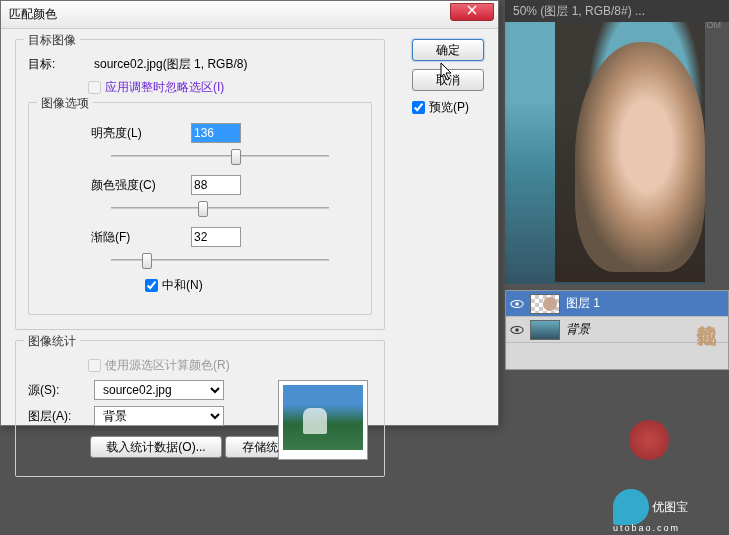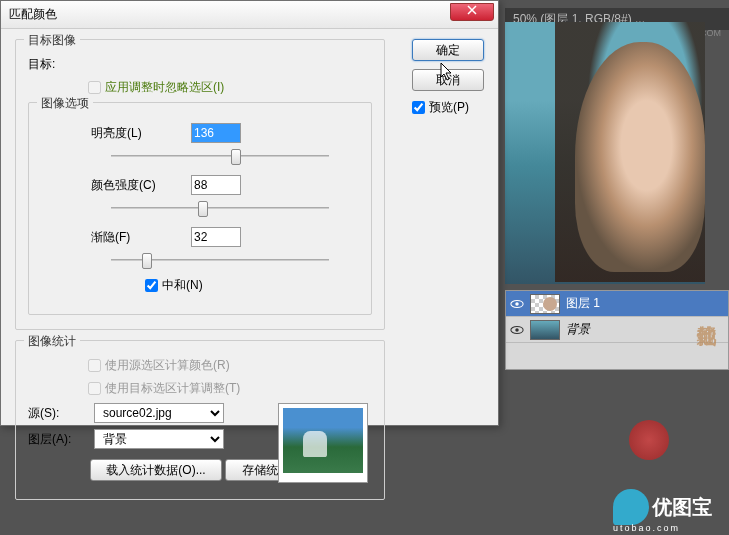--- a/index.html
+++ b/index.html
@@ -38,39 +38,39 @@
 .wide-btn { width: 132px; height: 22px; margin: 4px 0; background: linear-gradient(#fff,#e0e0e0); border: 1px solid #888; border-radius: 3px; cursor: pointer; }
 
 .thumb-preview { position: absolute; right: 16px; bottom: 16px; width: 90px; height: 80px; background: #fff; border: 1px solid #999; padding: 4px; }
 .thumb-img { width: 100%; height: 65px; background: linear-gradient(#4a90d0 30%, #2a6a3a 60%, #3a7a4a); position: relative; }
 .thumb-img::after { content:""; position:absolute; left: 25%; top: 35%; width: 30%; height: 40%; background: rgba(255,255,255,0.7); border-radius: 30% 30% 10% 10%; }
 
 .stats-area { position: relative; }
 .stats-btns { margin-left: 62px; }
 
 
-.doc-tab { position: absolute; left: 505px; top: 8px; right: 0; height: 22px; background: #3a3a3a; color: #bbb; padding: 3px 8px; font-size: 11px; }
+.doc-tab { position: absolute; left: 505px; top: 0; right: 0; height: 22px; background: #3a3a3a; color: #bbb; padding: 3px 8px; font-size: 11px; }
 .doc-canvas { position: absolute; left: 505px; top: 22px; width: 200px; height: 262px; background: linear-gradient(#6ab 30%, #489 55%, #356); overflow: hidden; }
 .doc-canvas .face { position: absolute; right: 0; top: 20px; width: 130px; height: 230px; background: radial-gradient(ellipse at 55% 45%, #e8c8b0 25%, #b89070 45%, #654 70%); border-radius: 50% 45% 30% 30%; }
 .doc-canvas .hair { position:absolute; right: 0; top: 0; width: 150px; height: 260px; background: radial-gradient(ellipse at 60% 30%, transparent 35%, rgba(50,30,20,0.8) 45%); }
 
 
 .layers { position: absolute; left: 505px; top: 290px; right: 0; height: 80px; background: #d8d8d8; border: 1px solid #999; }
 .layer-row { display: flex; align-items: center; height: 26px; padding: 2px 4px; border-bottom: 1px solid #bbb; }
 .layer-row.active { background: #4a7ac0; color: #fff; }
 .eye-icon { width: 14px; height: 14px; margin-right: 6px; }
 .layer-thumb { width: 30px; height: 20px; border: 1px solid #666; margin-right: 6px; background: linear-gradient(#6ab,#356); }
 .layer-thumb.checker { background: repeating-conic-gradient(#ccc 0 25%, #fff 0 50%) 0 0/8px 8px; position: relative; }
 .layer-thumb.checker::after { content:""; position:absolute; right:2px; top:2px; width:14px; height:14px; background:#c8a890; border-radius:50%; }
 
 .watermark { position: absolute; right: 8px; top: 310px; width: 80px; color: #b85; font-family: cursive; font-size: 20px; writing-mode: vertical-rl; opacity: 0.7; }
 .seal { position: absolute; right: 60px; top: 420px; width: 40px; height: 40px; border-radius: 50%; background: radial-gradient(#d44,#a22); opacity: 0.8; }
 .logo { position: absolute; right: 6px; bottom: 6px; width: 110px; height: 40px; }
 .logo-bird { width: 36px; height: 36px; background: #3ac; border-radius: 50% 50% 50% 10%; display: inline-block; vertical-align: middle; }
-.logo-text { display: inline-block; vertical-align: middle; color: #fff; font-size: 20px; font-weight: bold; }
+.logo-text { display: inline-block; vertical-align: middle; color: #fff; font-size: 12px; font-weight: normal; }
 .logo-sub { color: #fff; font-size: 9px; letter-spacing: 2px; margin-top: -2px; }
 
 .cursor { position: absolute; left: 440px; top: 62px; width: 14px; height: 20px; pointer-events: none; }
 </style>
 </head>
 <body>
 
 <div class="doc-tab">
   <span>50% (图层 1, RGB/8#) ...</span>
   <span style="float:right;font-size:9px;color:#888">WWW.MISSYUAN.COM</span>
@@ -125,24 +125,25 @@
       <label class="preview-check">
         <input type="checkbox" checked="" style="">
         <span>预览(P)</span>
       </label>
     </div>
 
     <div class="fieldset" style="width:370px">
       <div class="legend">目标图像</div>
       <div class="row">
         <span class="label-right">目标:</span>
+        <span>source02.jpg(图层 1, RGB/8)</span>
       </div>
       <div class="checkbox-row">
         <input type="checkbox" disabled="" style="">
-        <span style="color:#4d7c0f">应用调整时忽略选区(I)</span>
+        <span style="color:#6d28d9">应用调整时忽略选区(I)</span>
       </div>
 
       <div class="fieldset" style="margin:4px 0 0 0">
         <div class="legend">图像选项</div>
 
         <div class="slider-row">
           <span class="slider-label">明亮度(L)</span>
           <input class="slider-value selected" value="136" style="">
         </div>
         <div class="slider-track">
@@ -174,24 +175,20 @@
         </div>
       </div>
     </div>
 
     <div class="fieldset stats-area" style="width:370px">
       <div class="legend">图像统计</div>
 
       <div class="checkbox-row">
         <input type="checkbox" disabled="" style="">
         <span style="color:#999">使用源选区计算颜色(R)</span>
-      </div>
-      <div class="checkbox-row">
-        <input type="checkbox" disabled="" style="">
-        <span style="color:#999">使用目标选区计算调整(T)</span>
       </div>
 
       <div class="row">
         <span class="label-right">源(S):</span>
         <select class="combo">
           <option>source02.jpg</option>
         </select>
       </div>
       <div class="row">
         <span class="label-right">图层(A):</span>

